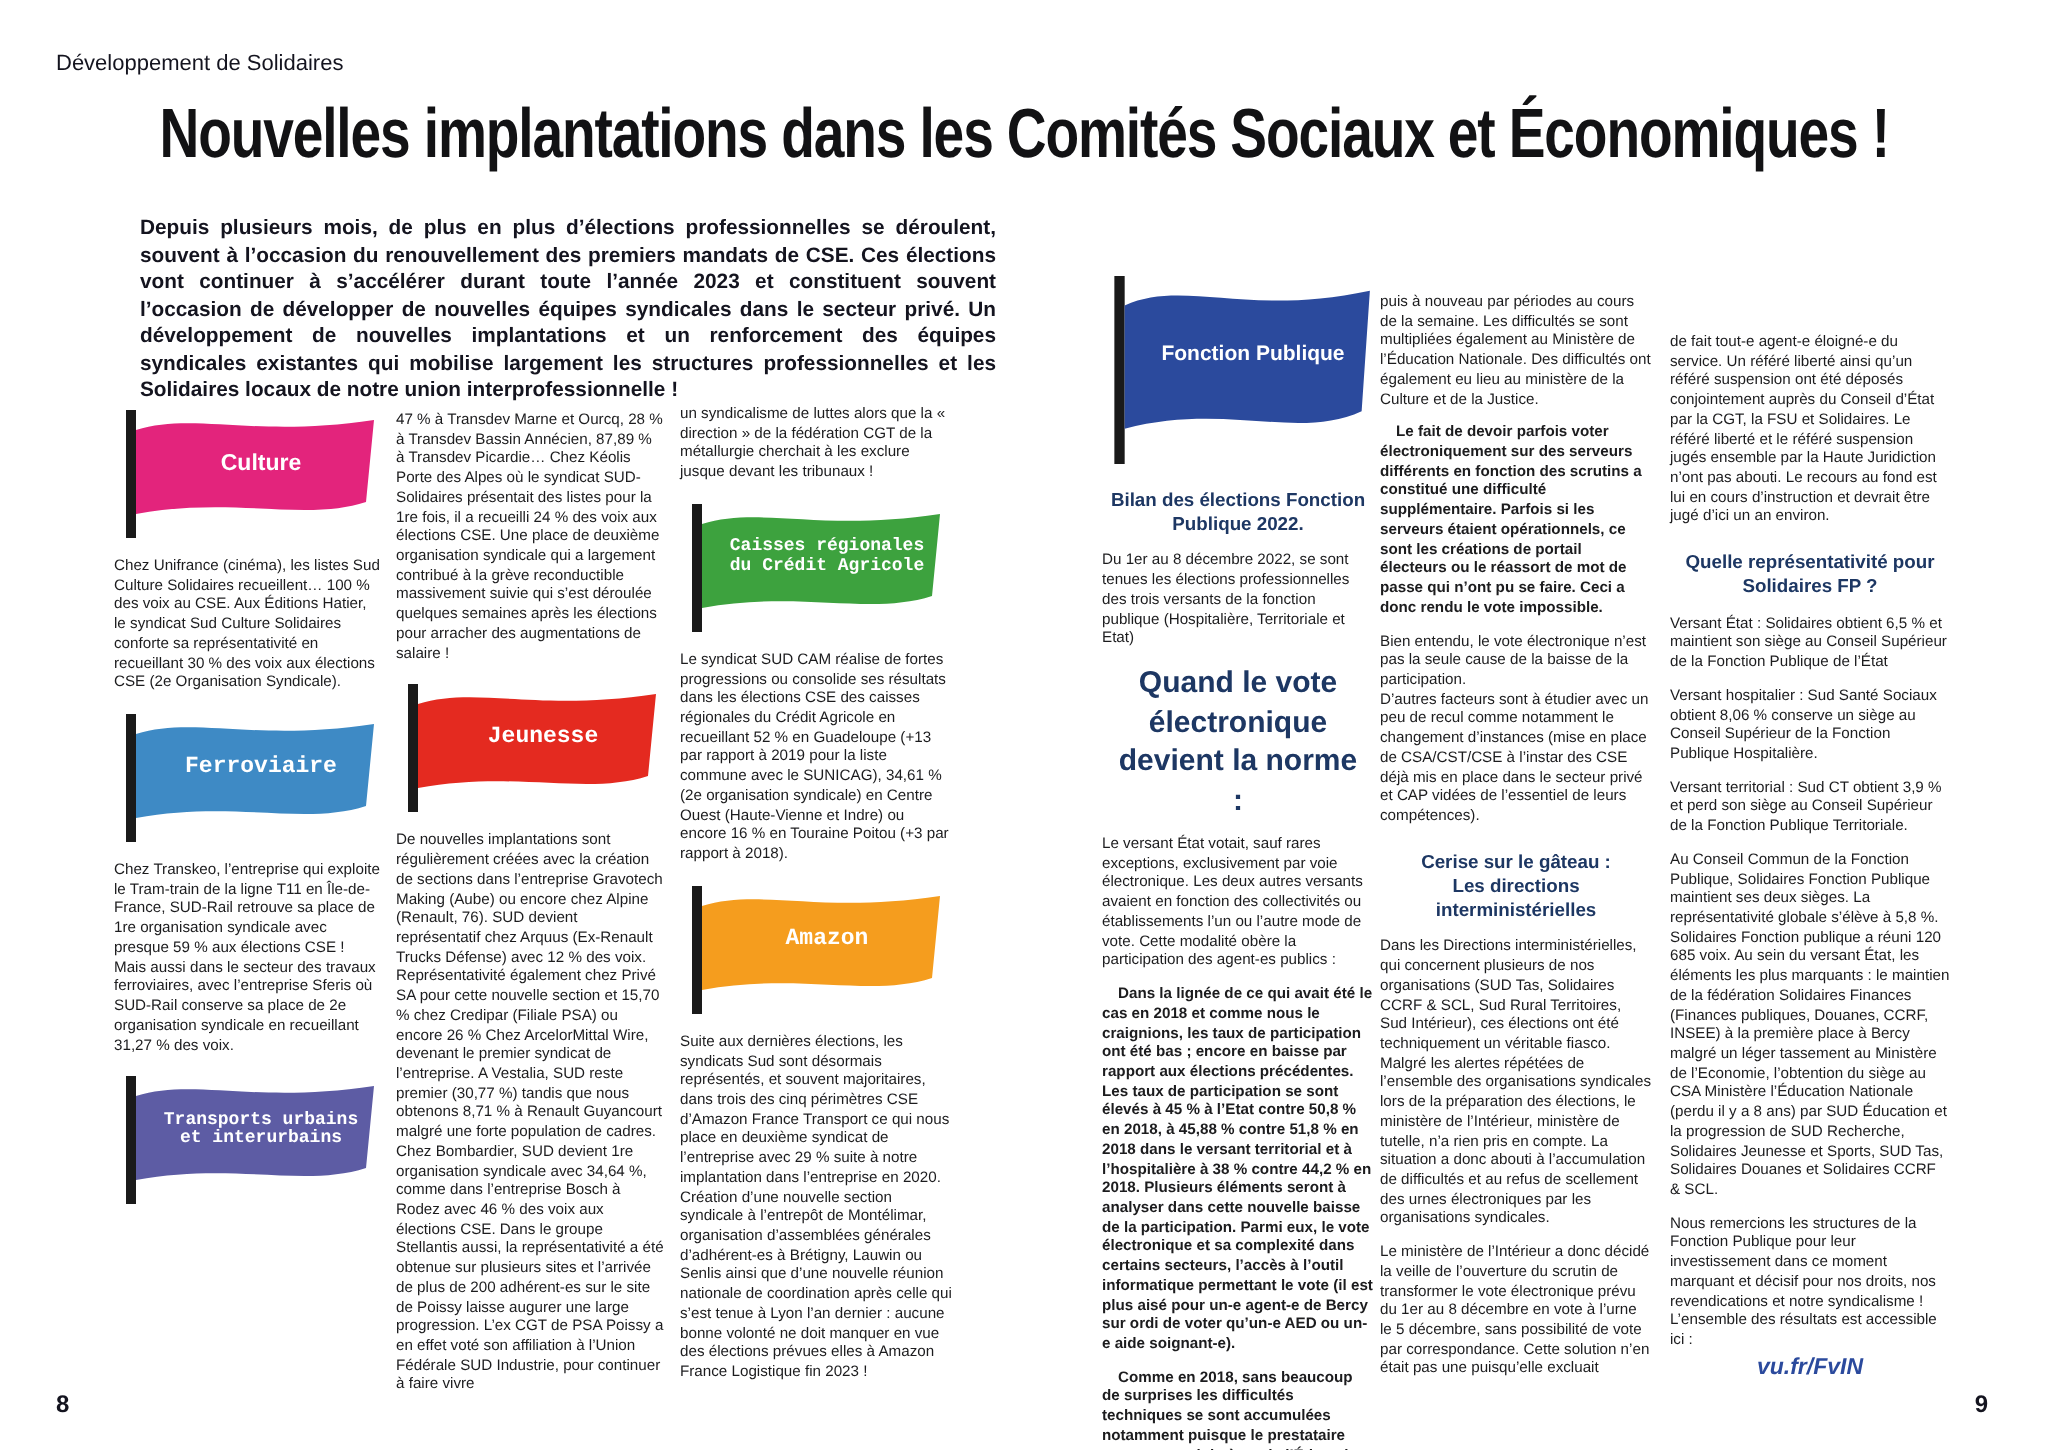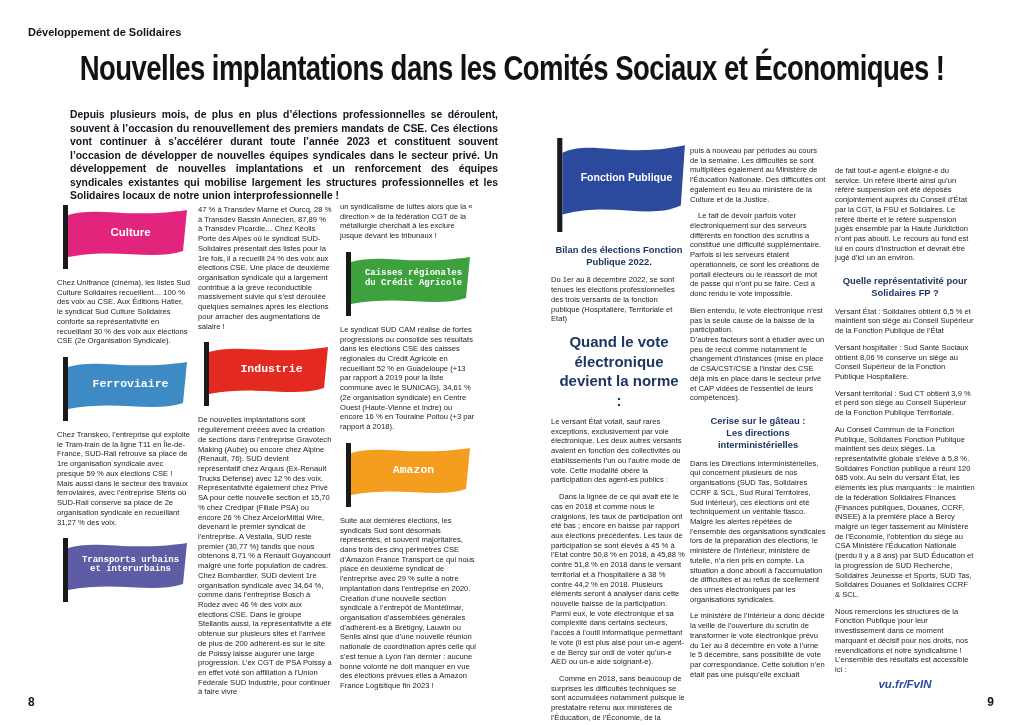--- a/index.html
+++ b/index.html
@@ -2,27 +2,27 @@
 <html><head>
 <meta charset="utf-8">
 <style>
   html,body{margin:0;padding:0;}
   body{
     width:1024px;height:725px;position:relative;overflow:hidden;
     background:#ffffff;color:#1c1c1e;
     font-family:"Liberation Sans",sans-serif;
     -webkit-font-smoothing:antialiased;
   }
-  .kicker{position:absolute;left:28px;top:26px;font-size:11px;font-weight:bold;color:#14141f;}
+  .kicker{position:absolute;left:28px;top:26px;font-size:11px;font-weight:normal;color:#14141f;}
   .title-wrap{position:absolute;top:52px;left:0;width:1024px;text-align:center;white-space:nowrap;}
   .title-inner{display:inline-block;font-size:29px;font-weight:900;letter-spacing:-0.6px;color:#121214;transform:scale(0.95,1.2);}
   .intro{position:absolute;left:70px;top:108px;width:428px;font-size:10.4px;font-weight:bold;line-height:1.3;text-align:justify;color:#14141f;}
   .col{position:absolute;font-size:7.6px;line-height:1.28;color:#1c1c1e;}
   .col p{margin:0 0 7px 0;}
-  .col p.indent{text-indent:8px;}
+  .col p.indent{text-indent:8px;font-weight:bold;}
   #col1{left:57px;top:205px;width:133px;}
   #col2{left:198px;top:205px;width:134px;}
   #col3{left:340px;top:202px;width:136px;}
   #col4{left:551px;top:138px;width:136px;}
   #col5{left:690px;top:146px;width:136px;}
   #col6{left:835px;top:150px;width:140px;margin-top:16px;}
   .flag{position:relative;width:132px;height:64px;margin:0 0 9px 0;}
   .flag svg{position:absolute;left:0;top:0;width:100%;height:100%;}
   .flag-label{position:absolute;left:17px;top:3px;right:2px;bottom:13px;display:flex;align-items:center;justify-content:center;text-align:center;color:#fff;font-weight:bold;font-size:11.5px;line-height:1.05;}
   .flag.two .flag-label{font-size:9px;}
@@ -75,21 +75,21 @@
   </div>
 </div>
 
 <div class="col" id="col2">
   <p>47 % à Transdev Marne et Ourcq, 28 % à Transdev Bassin Annécien, 87,89 % à Transdev Picardie… Chez Kéolis Porte des Alpes où le syndicat SUD-Solidaires présentait des listes pour la 1re fois, il a recueilli 24 % des voix aux élections CSE. Une place de deuxième organisation syndicale qui a largement contribué à la grève reconductible massivement suivie qui s’est déroulée quelques semaines après les élections pour arracher des augmentations de salaire !</p>
   <div class="flag mt">
     <svg viewBox="0 0 132 64" preserveAspectRatio="none">
       <rect x="6" y="0" width="5" height="64" fill="#1a1a1a"></rect>
       <path d="M11,10 C40,1 70,14 130,5 L126,46 C95,56 60,43 11,52 Z" fill="#e42a20"></path>
     </svg>
-    <span class="flag-label">Industrie</span>
+    <span class="flag-label">Jeunesse</span>
   </div>
   <p>De nouvelles implantations sont régulièrement créées avec la création de sections dans l’entreprise Gravotech Making (Aube) ou encore chez Alpine (Renault, 76). SUD devient représentatif chez Arquus (Ex-Renault Trucks Défense) avec 12 % des voix. Représentativité également chez Privé SA pour cette nouvelle section et 15,70 % chez Credipar (Filiale PSA) ou encore 26 % Chez ArcelorMittal Wire, devenant le premier syndicat de l’entreprise. A Vestalia, SUD reste premier (30,77 %) tandis que nous obtenons 8,71 % à Renault Guyancourt malgré une forte population de cadres. Chez Bombardier, SUD devient 1re organisation syndicale avec 34,64 %, comme dans l’entreprise Bosch à Rodez avec 46 % des voix aux élections CSE. Dans le groupe Stellantis aussi, la représentativité a été obtenue sur plusieurs sites et l’arrivée de plus de 200 adhérent-es sur le site de Poissy laisse augurer une large progression. L’ex CGT de PSA Poissy a en effet voté son affiliation à l’Union Fédérale SUD Industrie, pour continuer à faire vivre</p>
 </div>
 
 <div class="col" id="col3">
   <p>un syndicalisme de luttes alors que la « direction » de la fédération CGT de la métallurgie cherchait à les exclure jusque devant les tribunaux !</p>
   <div class="flag two mt">
     <svg viewBox="0 0 132 64" preserveAspectRatio="none">
       <rect x="6" y="0" width="5" height="64" fill="#1a1a1a"></rect>
       <path d="M11,10 C40,1 70,14 130,5 L126,46 C95,56 60,43 11,52 Z" fill="#3da23e"></path>

